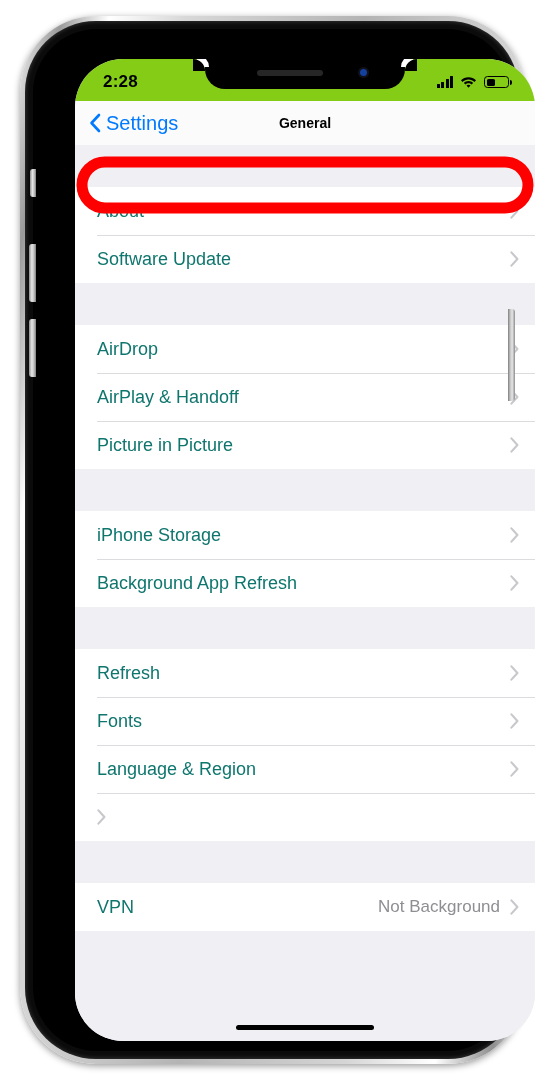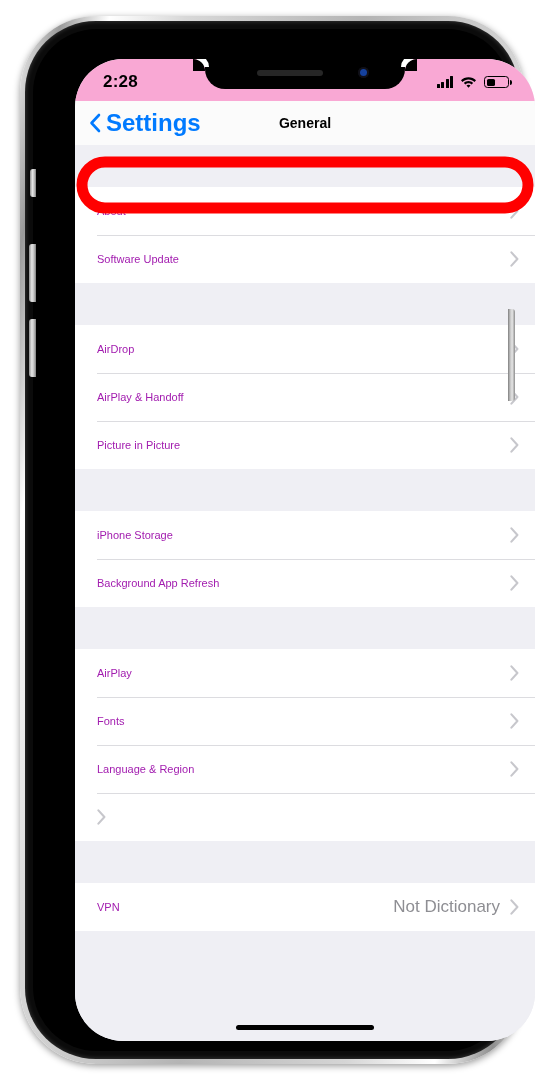--- a/index.html
+++ b/index.html
@@ -75,21 +75,21 @@
     box-shadow:inset 0 0 0 2px #101018;
   }
   #front-camera i{
     position:absolute; left:2px; top:2px; width:7px; height:7px;
     border-radius:50%; background:#15419e; display:block;
   }
 
   
   #status-bar{
     position:absolute; top:0; left:0; right:0; height:42px;
-    background:#f9a8d4; z-index:30;
+    background:#84cc16; z-index:30;
     display:flex; align-items:center; justify-content:space-between;
     padding:0 26px 0 28px;
   }
   #status-time{ font-size:17px; font-weight:bold; color:#000; letter-spacing:.2px; padding-top:4px;}
   #status-icons{ display:flex; align-items:center; gap:7px; padding-top:4px;}
   #signal-icon{ display:flex; align-items:flex-end; gap:1.5px; height:12px; }
   #signal-icon span{ width:3px; background:#000; border-radius:.5px; }
   #signal-icon span:nth-child(1){ height:4px; }
   #signal-icon span:nth-child(2){ height:6.5px; }
   #signal-icon span:nth-child(3){ height:9px; }
@@ -103,21 +103,21 @@
     width:35%; background:#000; border-radius:1.6px; }
 
   
   #nav-bar{
     position:absolute; top:42px; left:0; right:0; height:44px;
     background:#fbfbfb; z-index:25;
     display:flex; align-items:center;
   }
   #back-button{
     display:flex; align-items:center; gap:5px;
-    padding-left:14px; color:#007aff; font-size:24px; cursor:pointer;font-weight:bold;
+    padding-left:14px; color:#007aff; font-size:20px; cursor:pointer;
   }
   #back-chevron{ width:12px; height:20px; flex:none; }
   #nav-title{
     position:absolute; left:0; right:0; text-align:center;
     font-size:14px; font-weight:bold; color:#000; pointer-events:none;
   }
 
   
   #settings-list{
     position:absolute; top:86px; left:0; right:0; bottom:0;
@@ -128,21 +128,21 @@
   .row{
     position:relative; height:48px;
     display:flex; align-items:center;
     padding:0 16px 0 22px;
     background:#fff; cursor:pointer;
   }
   .row + .row::before{
     content:""; position:absolute; left:22px; right:0; top:0;
     height:1px; background:#dcdce0;
   }
-  .row-label{ font-size:11px; color:#a21caf; flex:1; }
+  .row-label{ font-size:18px; color:#0f766e; flex:1; }
   .row-value{ font-size:17px; color:#8e8e93; margin-right:10px; }
   .row-chevron{ width:9px; height:16px; flex:none; }
 
   
   #highlight-oval{
     position:absolute; left:0px; top:96px;
     width:460px; height:60px;
     z-index:60; pointer-events:none;
   }
 
@@ -246,21 +246,21 @@
               <div class="row">
                 <span class="row-label">Background App Refresh</span>
                 <svg class="row-chevron" viewBox="0 0 9 16">
                   <polyline points="1.4,1.4 7.4,8 1.4,14.6" fill="none" stroke="#c7c7cc" stroke-width="2.1" stroke-linecap="round" stroke-linejoin="round"></polyline>
                 </svg>
               </div>
             </div>
             <div class="group-gap"></div>
             <div class="group">
               <div class="row">
-                <span class="row-label">AirPlay</span>
+                <span class="row-label">Refresh</span>
                 <svg class="row-chevron" viewBox="0 0 9 16">
                   <polyline points="1.4,1.4 7.4,8 1.4,14.6" fill="none" stroke="#c7c7cc" stroke-width="2.1" stroke-linecap="round" stroke-linejoin="round"></polyline>
                 </svg>
               </div>
               <div class="row">
                 <span class="row-label">Fonts</span>
                 <svg class="row-chevron" viewBox="0 0 9 16">
                   <polyline points="1.4,1.4 7.4,8 1.4,14.6" fill="none" stroke="#c7c7cc" stroke-width="2.1" stroke-linecap="round" stroke-linejoin="round"></polyline>
                 </svg>
               </div>
@@ -273,21 +273,21 @@
               <div class="row">
                 <svg class="row-chevron" viewBox="0 0 9 16">
                   <polyline points="1.4,1.4 7.4,8 1.4,14.6" fill="none" stroke="#c7c7cc" stroke-width="2.1" stroke-linecap="round" stroke-linejoin="round"></polyline>
                 </svg>
               </div>
             </div>
             <div class="group-gap"></div>
             <div class="group">
               <div class="row">
                 <span class="row-label">VPN</span>
-                <span class="row-value">Not Dictionary</span>
+                <span class="row-value">Not Background</span>
                 <svg class="row-chevron" viewBox="0 0 9 16">
                   <polyline points="1.4,1.4 7.4,8 1.4,14.6" fill="none" stroke="#c7c7cc" stroke-width="2.1" stroke-linecap="round" stroke-linejoin="round"></polyline>
                 </svg>
               </div>
             </div>
           </div>
 
         <svg id="highlight-oval" viewBox="0 0 460 60" preserveAspectRatio="none">
           <rect x="7" y="7" width="446" height="46" rx="23" ry="23" fill="none" stroke="#ff0000" stroke-width="11"></rect>
         </svg>

